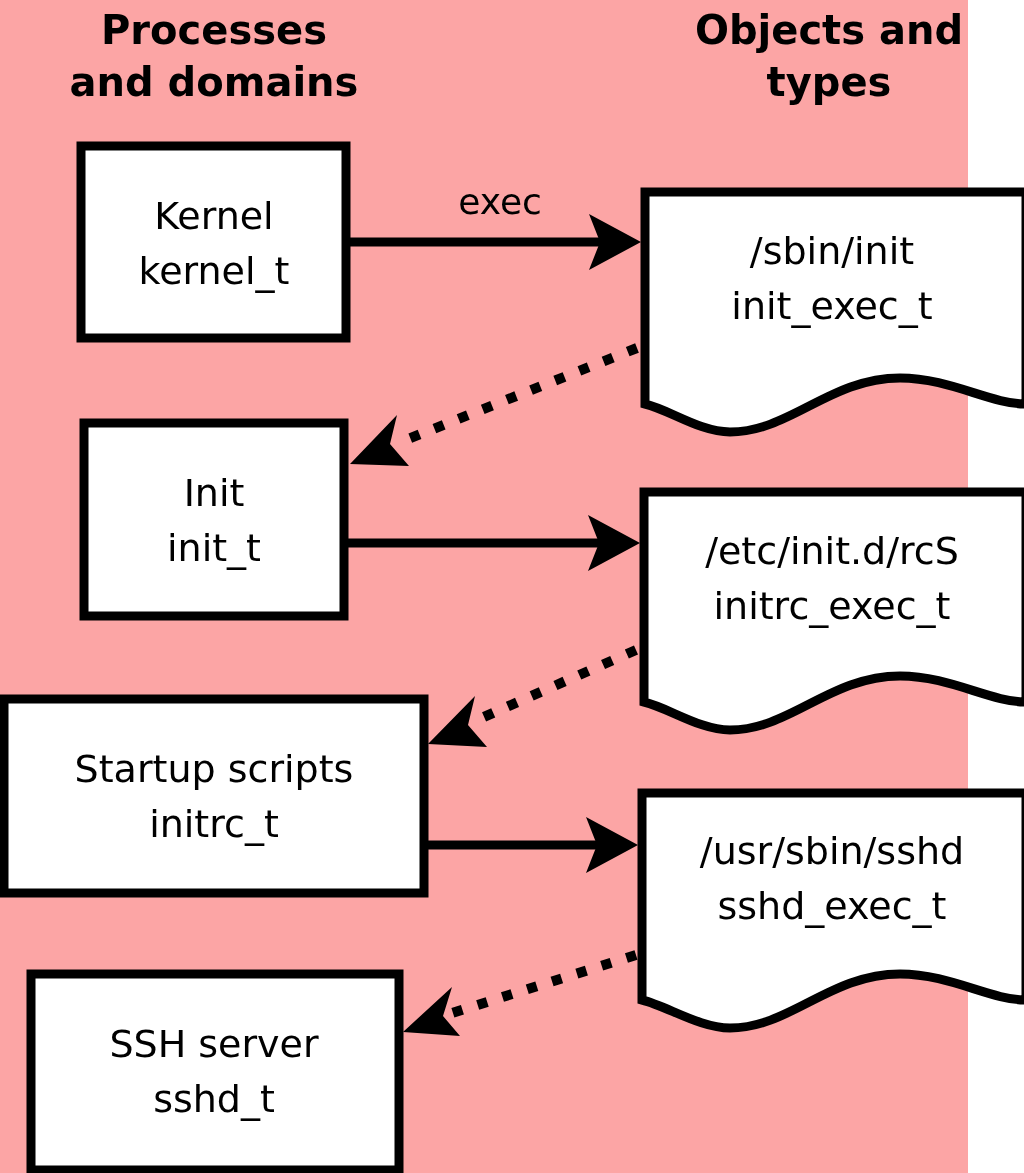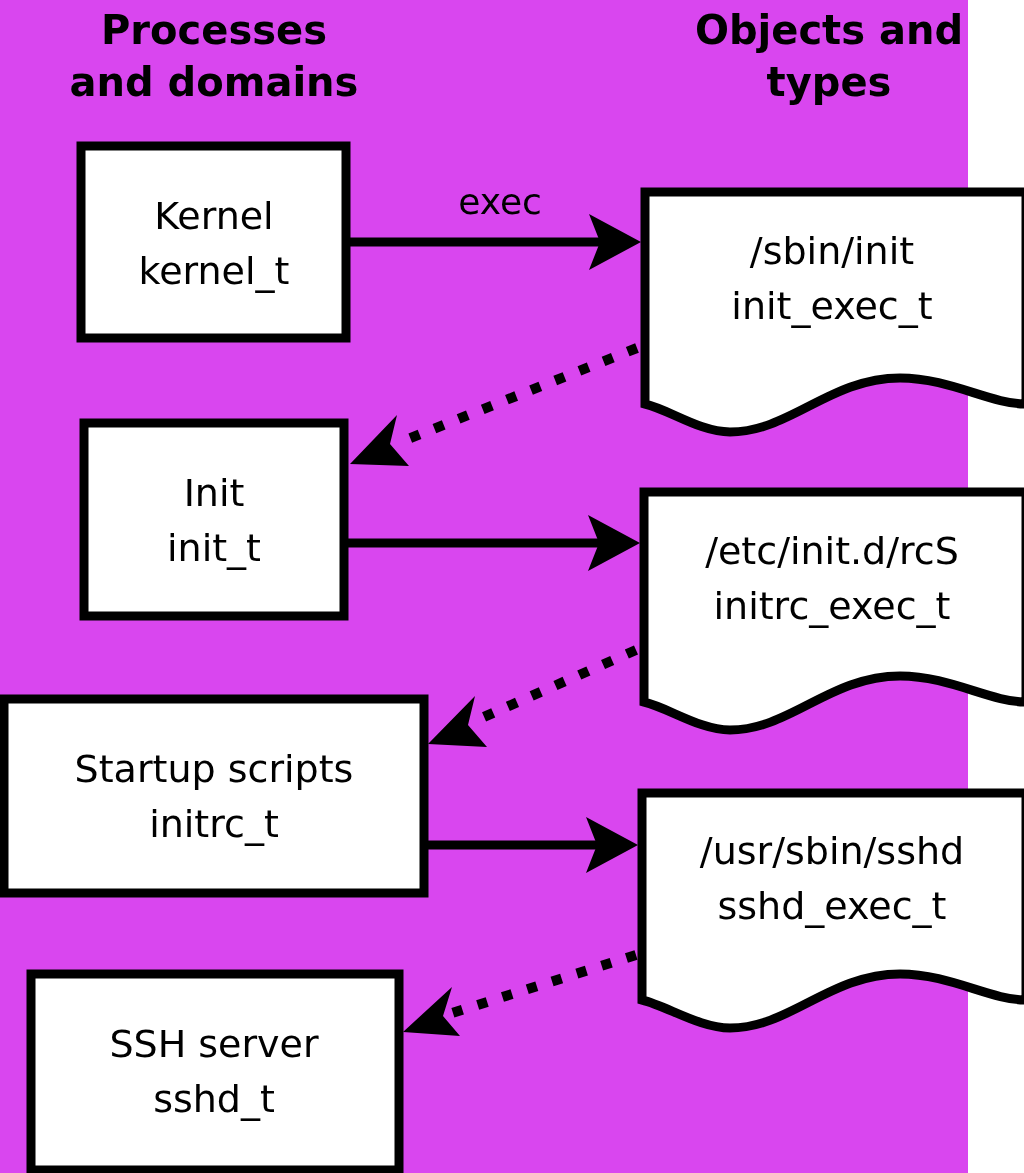--- a/index.html
+++ b/index.html
@@ -10,21 +10,21 @@
   body {
     width: 1024px;
     height: 1173px;
     font-family: "DejaVu Sans", sans-serif;
     overflow: hidden;
   }
   #diagram-root {
     position: relative;
     width: 968px;
     height: 1173px;
-    background: #d946ef;
+    background: #fca5a5;
   }
   svg#diagram-svg {
     position: absolute;
     top: 0;
     left: 0;
     width: 1024px;
     height: 1173px;
     display: block;
   }
   .col-header {

